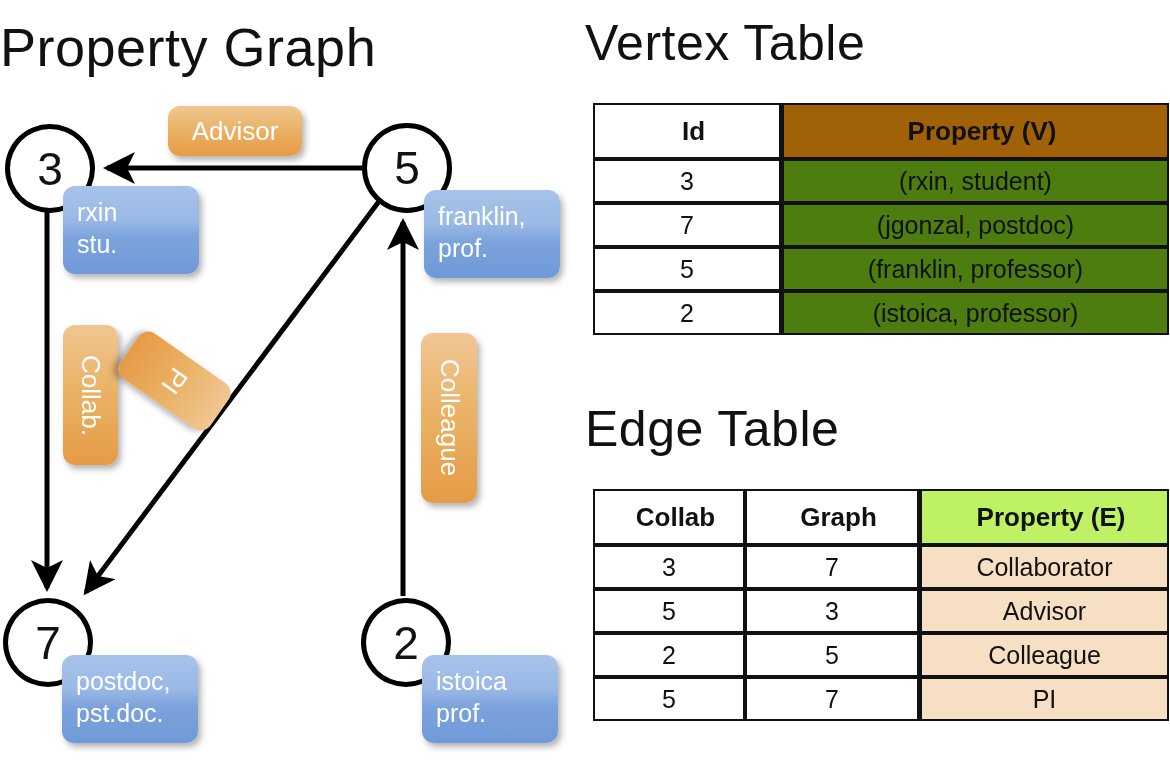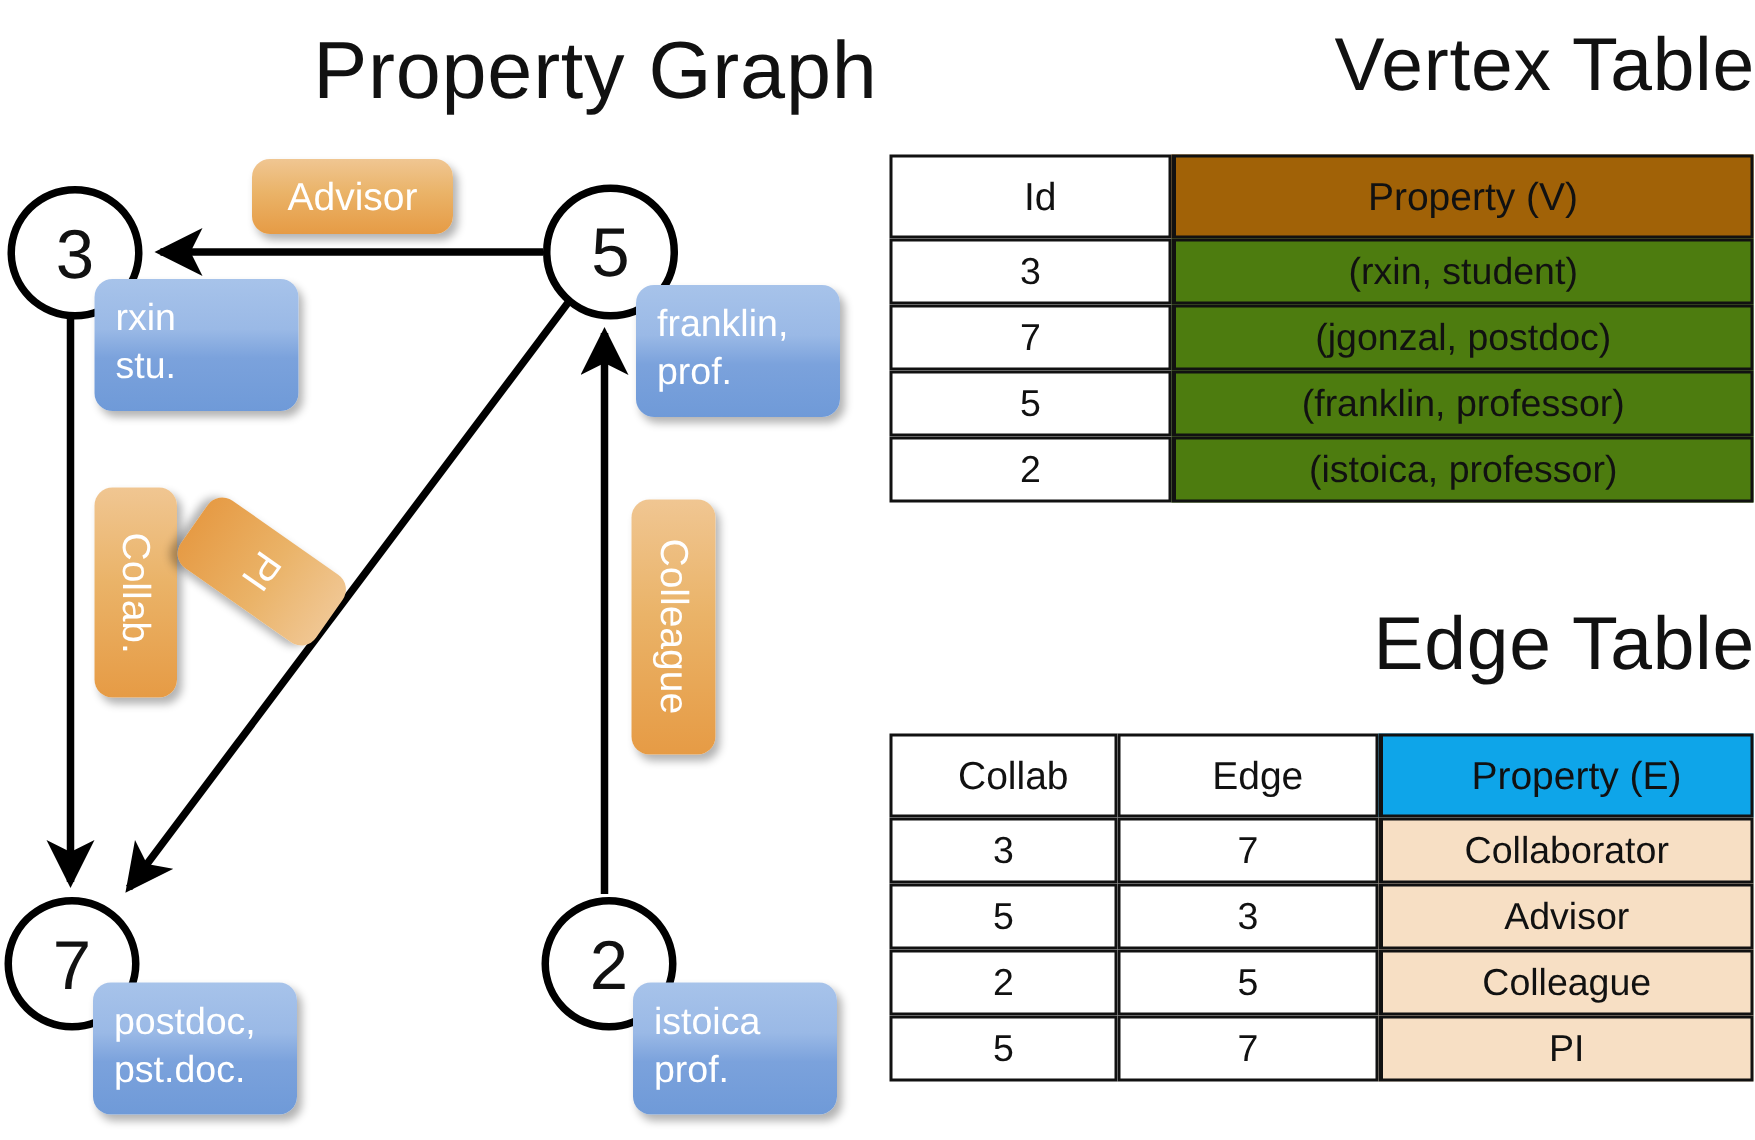--- a/index.html
+++ b/index.html
@@ -11,21 +11,21 @@
     width: 1170px;
     height: 760px;
     position: relative;
     overflow: hidden;
     font-family: "Liberation Sans", sans-serif;
     color: #1a1a1a;
   }
 
   .section-title {
     position: absolute;
-    text-align: right;
+    text-align: left;
     font-family: "Liberation Sans", sans-serif;
     font-weight: 300;
     color: #111111;
     letter-spacing: 0.5px;
     white-space: nowrap;
   }
 
   
   #graph-panel {
     position: absolute;
@@ -106,32 +106,32 @@
     text-align: center;
     font-weight: 400;
     font-size: 25px;
     height: 44px;
     padding: 0 4px;
     font-family: "Liberation Sans", sans-serif;
     color: #111;
     background: #ffffff;
     box-sizing: border-box;
   }
-  table.grid th { font-weight: normal; font-size: 26px; height: 56px; padding-left: 17px; }
+  table.grid th { font-weight: bold; font-size: 26px; height: 56px; padding-left: 17px; }
 
   
   #vertex-table .col-id   { width: 188px; }
   #vertex-table .col-prop { width: 388px; background: #4d7c0f; border-left-width: 3px; }
   #vertex-table th.col-prop { background: #a16207; }
 
   
   #edge-table .col-src  { width: 152px; }
   #edge-table .col-dst  { width: 174px; }
   #edge-table .col-prop { width: 250px; background: #f7dfc4; border-left-width: 3px; }
-  #edge-table th.col-prop { background: #0ea5e9; margin-top: 10px; }
+  #edge-table th.col-prop { background: #bef264; margin-top: 10px; }
 </style>
 </head>
 <body>
 
 <div id="graph-panel">
 
   <div class="section-title" style="left:0; top:16px; width:585px; font-size:54px;">Property Graph</div>
 
   <svg id="graph-svg" width="585" height="760">
     <defs>
@@ -221,21 +221,21 @@
       </tr>
     </tbody>
   </table>
 
   <div class="section-title" style="left:0; top:400px; width:585px; font-size:50px;">Edge Table</div>
 
   <table class="grid" id="edge-table" style="left:8px; top:489px;">
     <thead>
       <tr>
         <th class="col-src">Collab</th>
-        <th class="col-dst">Edge</th>
+        <th class="col-dst">Graph</th>
         <th class="col-prop">Property (E)</th>
       </tr>
     </thead>
     <tbody>
       <tr>
         <td class="col-src">3</td>
         <td class="col-dst">7</td>
         <td class="col-prop">Collaborator</td>
       </tr>
       <tr>

